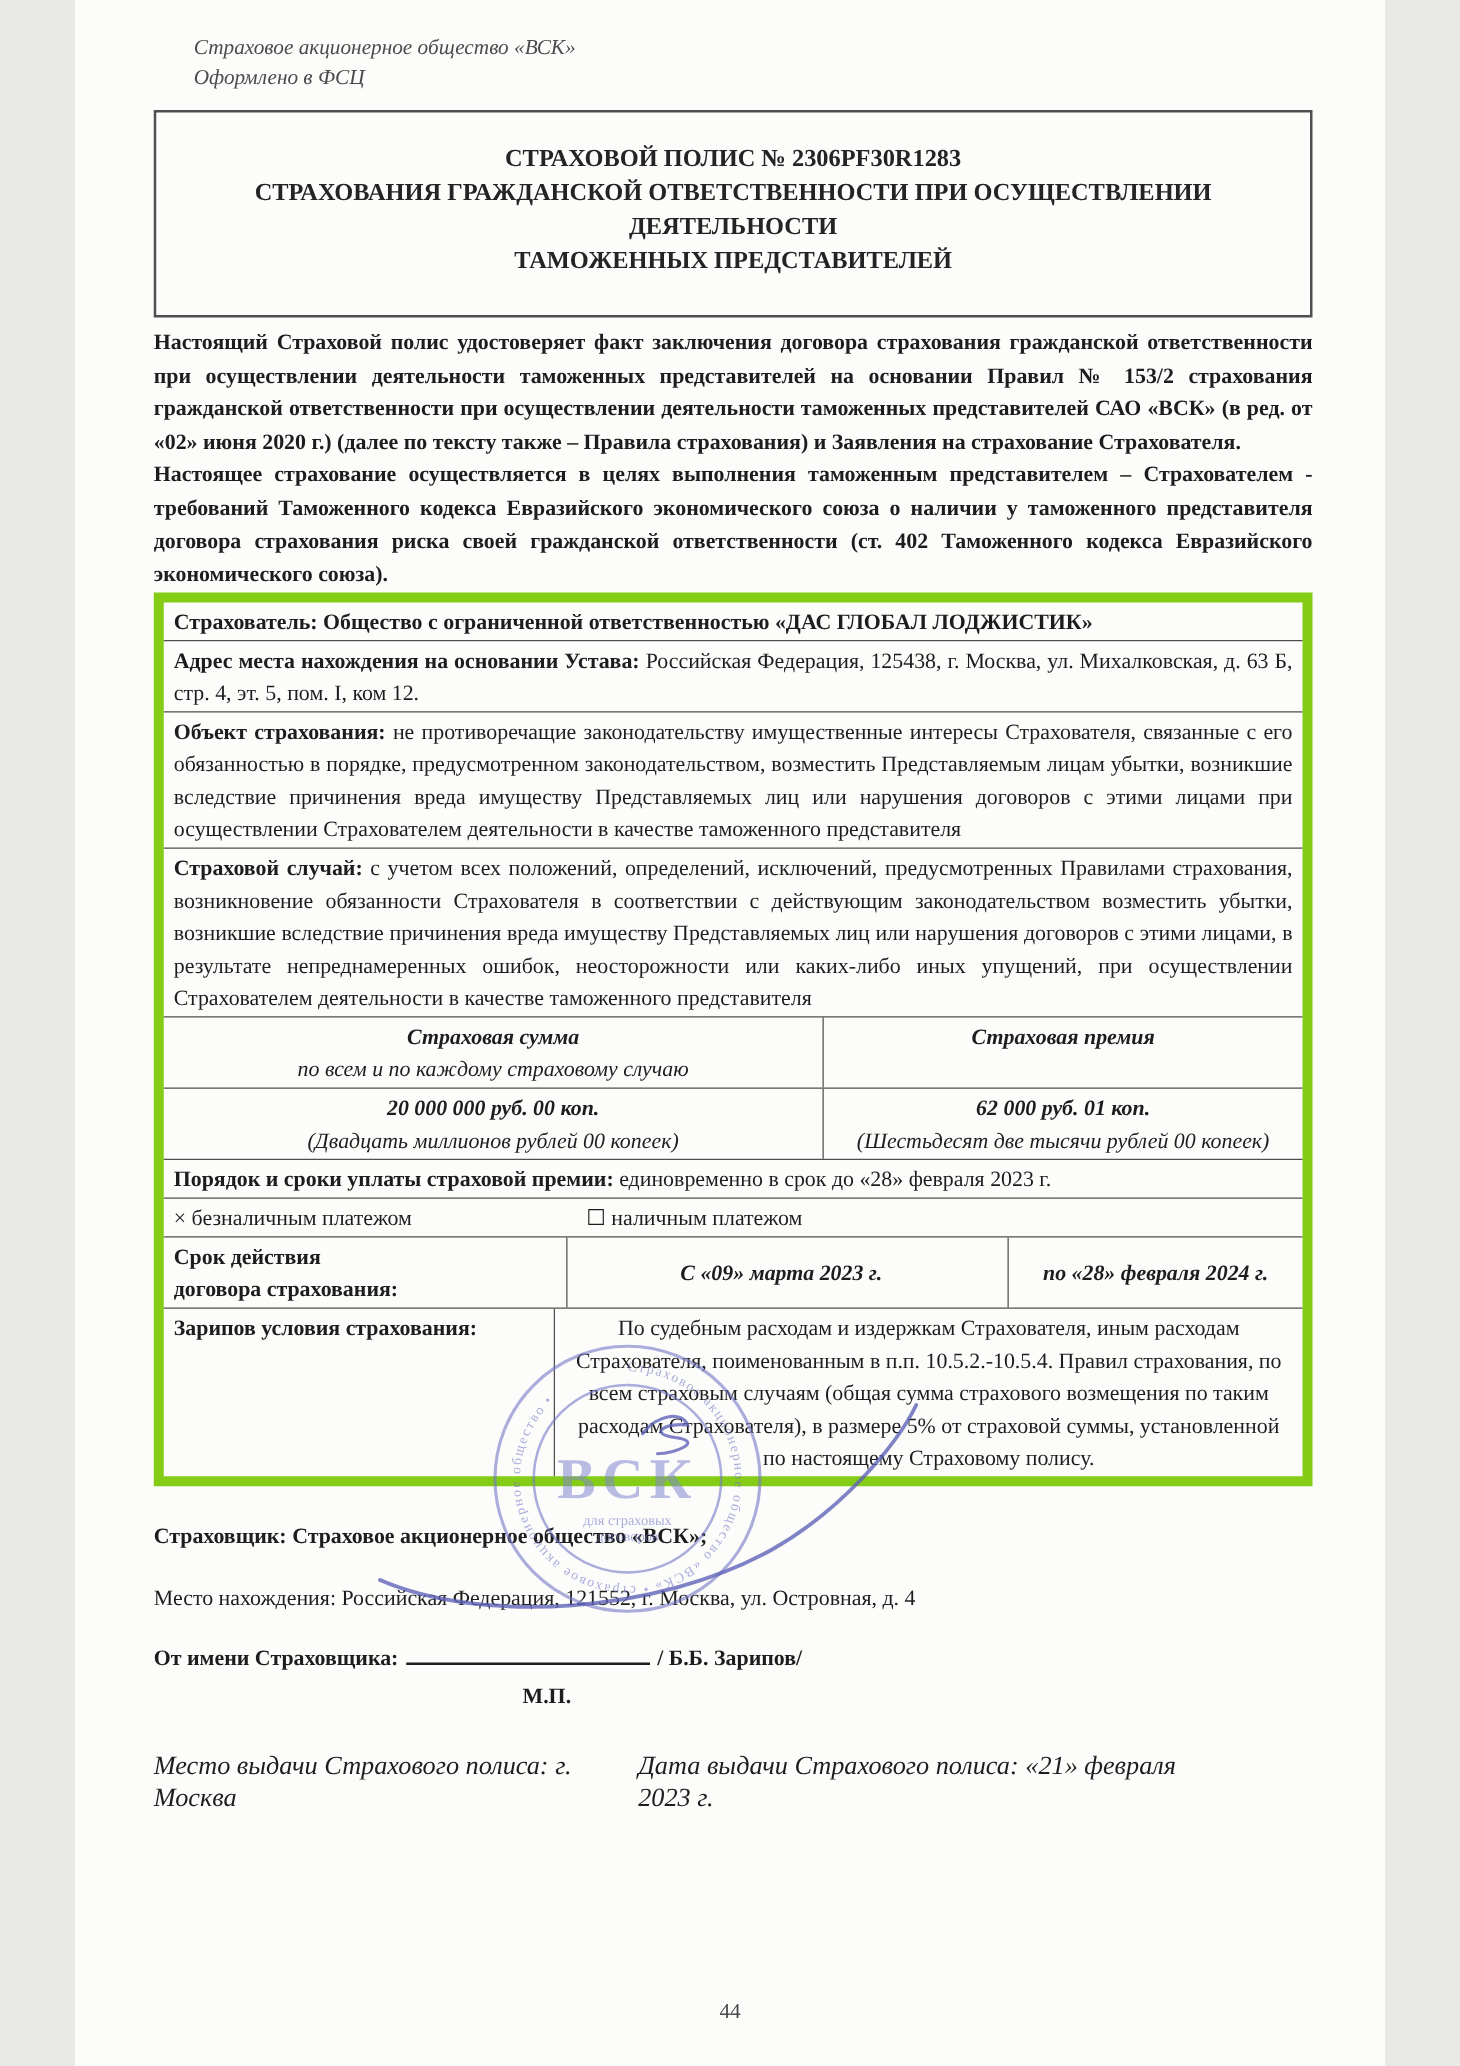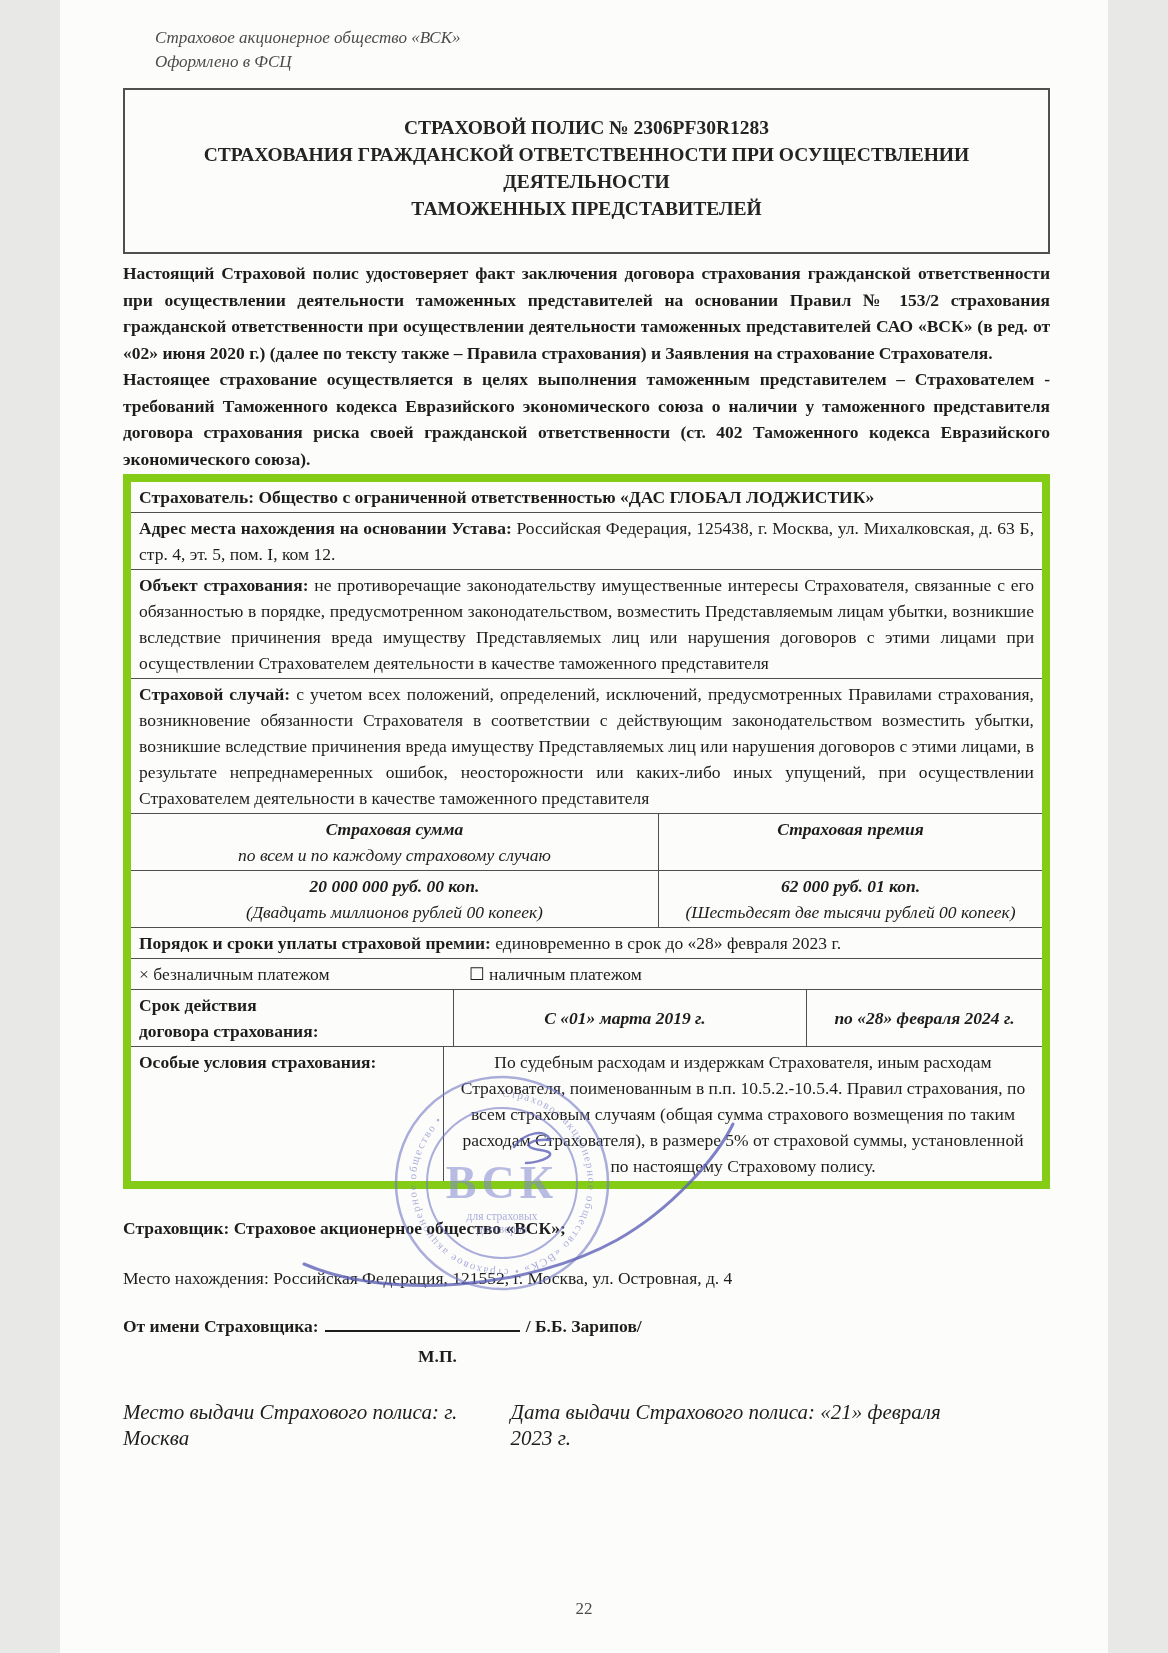--- a/index.html
+++ b/index.html
@@ -166,30 +166,30 @@
           <span>наличным платежом</span>
         </span>
       </div>
 
       <div class="row nopad grid3">
         <div class="cell">
           <div class="b">Срок  действия</div>
           <div class="b">договора страхования:</div>
         </div>
         <div class="cell center" style="display:flex;align-items:center;justify-content:center;">
-          <span class="b">С «01» марта 2019 г.</span>
+          <span class="b">С «09» марта 2023 г.</span>
         </div>
         <div class="cell center" style="display:flex;align-items:center;justify-content:center;">
           <span class="b">по «28» февраля 2024 г.</span>
         </div>
       </div>
 
 
       <div class="row nopad grid2">
-        <div class="cell b">Особые условия страхования:</div>
+        <div class="cell b">Зарипов условия страхования:</div>
         <div class="cell just">По судебным расходам и издержкам Страхователя, иным расходам Страхователя, поименованным в п.п. 10.5.2.-10.5.4. Правил страхования, по всем страховым случаям (общая сумма страхового возмещения по таким расходам Страхователя), в размере 5%  от страховой суммы, установленной по настоящему Страховому полису.</div>
       </div>
 
     </div>
 
     <div class="footer-block">
       <div class="f-line1 b">
         <span>Страховщик:</span>
         <span>Страховое акционерное общество «ВСК»;</span>
       </div>
@@ -224,15 +224,15 @@
       <text x="210" y="146" text-anchor="middle" font-family="Liberation Serif, serif" font-weight="bold" font-size="46" letter-spacing="5" fill="#8287cf" opacity="0.55">ВСК</text>
       <text x="210" y="168" text-anchor="middle" font-family="Liberation Serif, serif" font-size="11.5" fill="#7478c6" opacity="0.6">для страховых</text>
       <text x="210" y="181" text-anchor="middle" font-family="Liberation Serif, serif" font-size="11.5" fill="#7478c6" opacity="0.6">договоров</text>
       <g stroke="#5f63b8" fill="none" opacity="0.8">
         <path d="M12,212 C95,248 235,238 325,188 C380,157 425,105 441,72" stroke-width="3" stroke-linecap="round"></path>
         <path d="M222,95 c12,-16 32,-18 36,-7 c-18,-2 -32,7 -10,10 c24,3 0,13 -14,13" stroke-width="2.5" stroke-linecap="round"></path>
       </g>
     </svg>
   </div>
 
-  <div class="page-number">22</div>
+  <div class="page-number">44</div>
 
 </div>
 
 </body></html>

